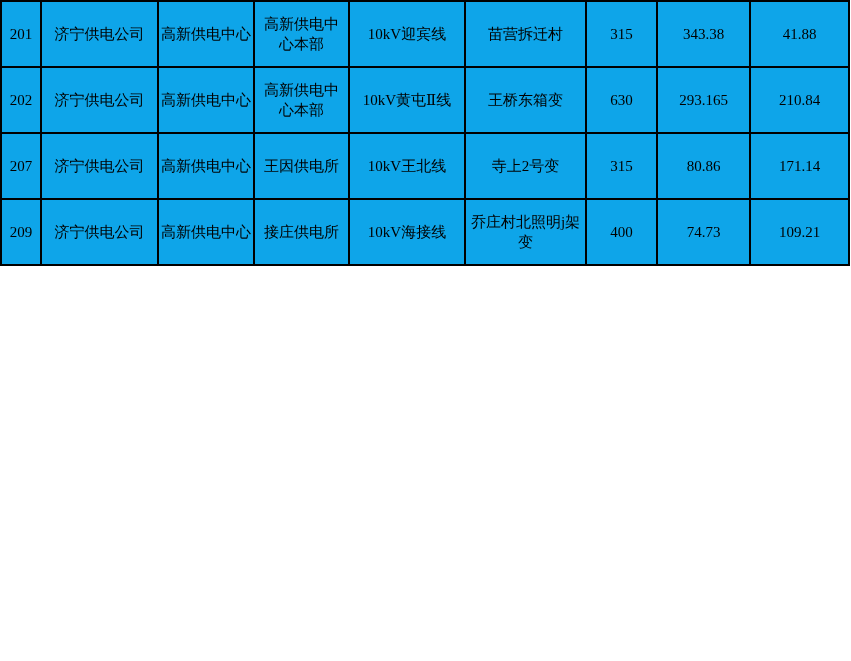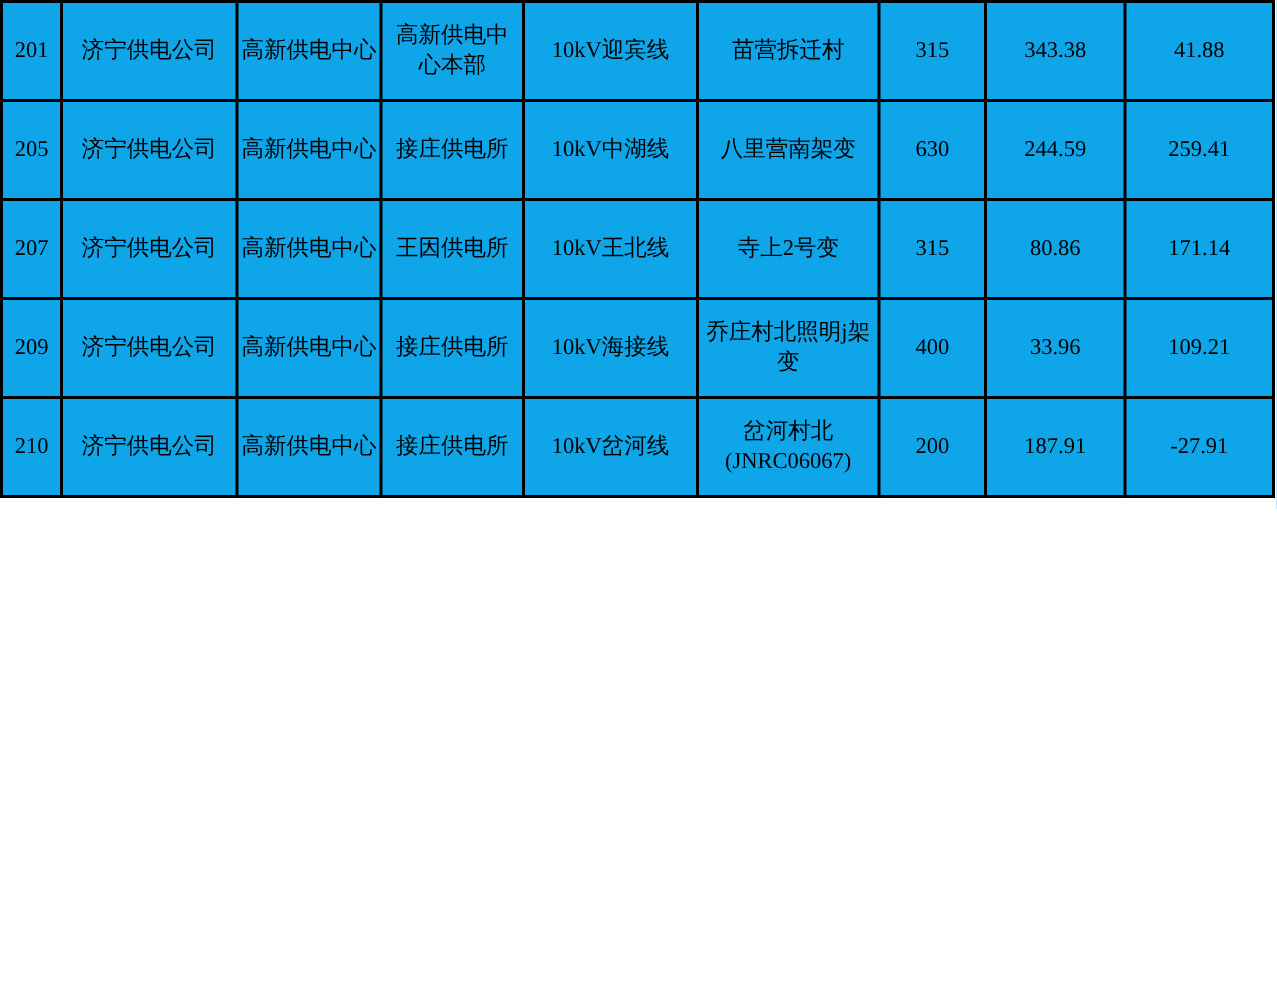--- a/index.html
+++ b/index.html
@@ -64,57 +64,46 @@
         <td class="cell-company">济宁供电公司</td>
         <td class="cell-center">高新供电中心</td>
         <td class="cell-station">高新供电中心本部</td>
         <td class="cell-line">10kV迎宾线</td>
         <td class="cell-location">苗营拆迁村</td>
         <td class="cell-capacity">315</td>
         <td class="cell-value1">343.38</td>
         <td class="cell-value2">41.88</td>
       </tr>
       <tr>
-        <td class="cell-row_no">205</td>
+        <td class="cell-row_no">202</td>
         <td class="cell-company">济宁供电公司</td>
         <td class="cell-center">高新供电中心</td>
-        <td class="cell-station">接庄供电所</td>
-        <td class="cell-line">10kV中湖线</td>
-        <td class="cell-location">八里营南架变</td>
+        <td class="cell-station">高新供电中心本部</td>
+        <td class="cell-line">10kV黄屯Ⅱ线</td>
+        <td class="cell-location">王桥东箱变</td>
         <td class="cell-capacity">630</td>
-        <td class="cell-value1">244.59</td>
-        <td class="cell-value2">259.41</td>
+        <td class="cell-value1">293.165</td>
+        <td class="cell-value2">210.84</td>
       </tr>
       <tr>
         <td class="cell-row_no">207</td>
         <td class="cell-company">济宁供电公司</td>
         <td class="cell-center">高新供电中心</td>
         <td class="cell-station">王因供电所</td>
         <td class="cell-line">10kV王北线</td>
         <td class="cell-location">寺上2号变</td>
         <td class="cell-capacity">315</td>
         <td class="cell-value1">80.86</td>
         <td class="cell-value2">171.14</td>
       </tr>
       <tr>
         <td class="cell-row_no">209</td>
         <td class="cell-company">济宁供电公司</td>
         <td class="cell-center">高新供电中心</td>
         <td class="cell-station">接庄供电所</td>
         <td class="cell-line">10kV海接线</td>
         <td class="cell-location">乔庄村北照明j架变</td>
         <td class="cell-capacity">400</td>
-        <td class="cell-value1">33.96</td>
+        <td class="cell-value1">74.73</td>
         <td class="cell-value2">109.21</td>
-      </tr>
-      <tr>
-        <td class="cell-row_no">210</td>
-        <td class="cell-company">济宁供电公司</td>
-        <td class="cell-center">高新供电中心</td>
-        <td class="cell-station">接庄供电所</td>
-        <td class="cell-line">10kV岔河线</td>
-        <td class="cell-location">岔河村北(JNRC06067)</td>
-        <td class="cell-capacity">200</td>
-        <td class="cell-value1">187.91</td>
-        <td class="cell-value2">-27.91</td>
       </tr>
     </tbody>
 </table>
 
 </body></html>

